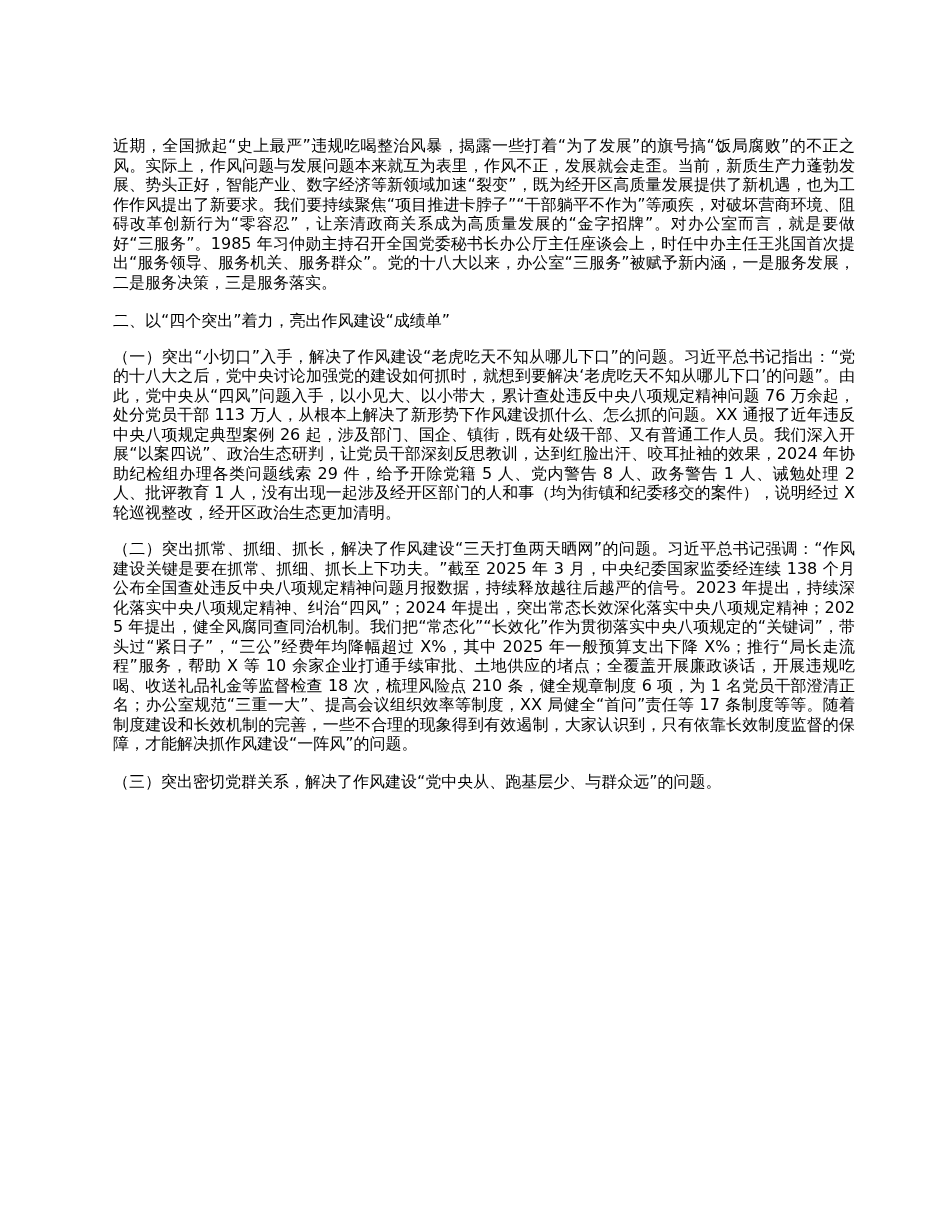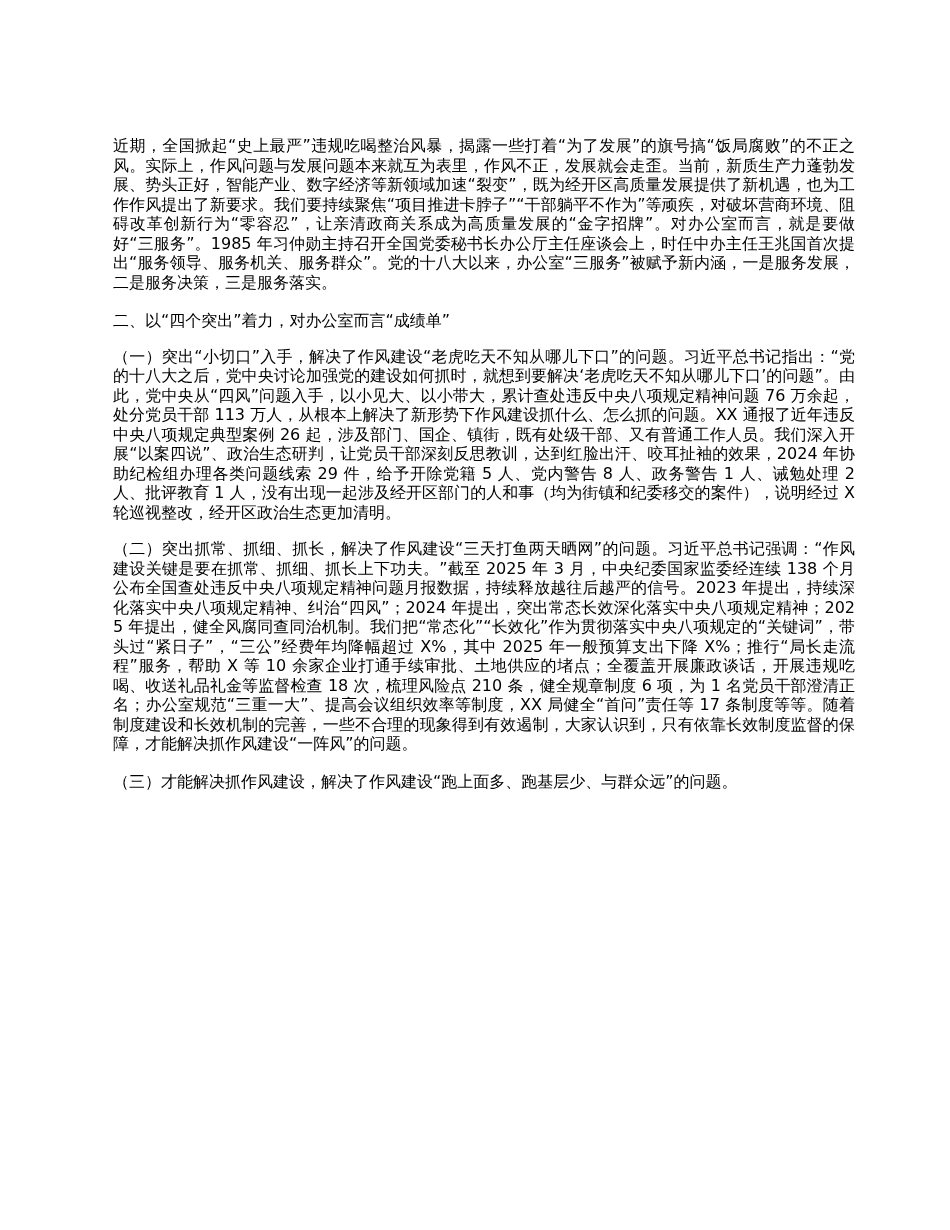--- a/index.html
+++ b/index.html
@@ -35,17 +35,17 @@
     .h2 { margin-top: 19px !important; }
     .p2 { margin-top: 16px !important; }
     .p3 { margin-top: 17px !important; }
     .p4 { margin-top: 18px !important; }
   </style>
 </head>
 <body>
 
 <div class="page">
   <p class="para p1">近期，全国掀起“史上最严”违规吃喝整治风暴，揭露一些打着“为了发展”的旗号搞“饭局腐败”的不正之风。实际上，作风问题与发展问题本来就互为表里，作风不正，发展就会走歪。当前，新质生产力蓬勃发展、势头正好，智能产业、数字经济等新领域加速“裂变”，既为经开区高质量发展提供了新机遇，也为工作作风提出了新要求。我们要持续聚焦“项目推进卡脖子”“干部躺平不作为”等顽疾，对破坏营商环境、阻碍改革创新行为“零容忍”，让亲清政商关系成为高质量发展的“金字招牌”。对办公室而言，就是要做好“三服务”。1985 年习仲勋主持召开全国党委秘书长办公厅主任座谈会上，时任中办主任王兆国首次提出“服务领导、服务机关、服务群众”。党的十八大以来，办公室“三服务”被赋予新内涵，一是服务发展，二是服务决策，三是服务落实。</p>
-  <p class="para h2">二、以“四个突出”着力，对办公室而言“成绩单”</p>
+  <p class="para h2">二、以“四个突出”着力，亮出作风建设“成绩单”</p>
   <p class="para p2">（一）突出“小切口”入手，解决了作风建设“老虎吃天不知从哪儿下口”的问题。习近平总书记指出：“党的十八大之后，党中央讨论加强党的建设如何抓时，就想到要解决‘老虎吃天不知从哪儿下口’的问题”。由此，党中央从“四风”问题入手，以小见大、以小带大，累计查处违反中央八项规定精神问题 76 万余起，处分党员干部 113 万人，从根本上解决了新形势下作风建设抓什么、怎么抓的问题。XX 通报了近年违反中央八项规定典型案例 26 起，涉及部门、国企、镇街，既有处级干部、又有普通工作人员。我们深入开展“以案四说”、政治生态研判，让党员干部深刻反思教训，达到红脸出汗、咬耳扯袖的效果，2024 年协助纪检组办理各类问题线索 29 件，给予开除党籍 5 人、党内警告 8 人、政务警告 1 人、诫勉处理 2 人、批评教育 1 人，没有出现一起涉及经开区部门的人和事（均为街镇和纪委移交的案件），说明经过 X 轮巡视整改，经开区政治生态更加清明。</p>
   <p class="para p3">（二）突出抓常、抓细、抓长，解决了作风建设“三天打鱼两天晒网”的问题。习近平总书记强调：“作风建设关键是要在抓常、抓细、抓长上下功夫。”截至 2025 年 3 月，中央纪委国家监委经连续 138 个月公布全国查处违反中央八项规定精神问题月报数据，持续释放越往后越严的信号。2023 年提出，持续深化落实中央八项规定精神、纠治“四风”；2024 年提出，突出常态长效深化落实中央八项规定精神；2025 年提出，健全风腐同查同治机制。我们把“常态化”“长效化”作为贯彻落实中央八项规定的“关键词”，带头过“紧日子”，“三公”经费年均降幅超过 X%，其中 2025 年一般预算支出下降 X%；推行“局长走流程”服务，帮助 X 等 10 余家企业打通手续审批、土地供应的堵点；全覆盖开展廉政谈话，开展违规吃喝、收送礼品礼金等监督检查 18 次，梳理风险点 210 条，健全规章制度 6 项，为 1 名党员干部澄清正名；办公室规范“三重一大”、提高会议组织效率等制度，XX 局健全“首问”责任等 17 条制度等等。随着制度建设和长效机制的完善，一些不合理的现象得到有效遏制，大家认识到，只有依靠长效制度监督的保障，才能解决抓作风建设“一阵风”的问题。</p>
-  <p class="para p4">（三）才能解决抓作风建设，解决了作风建设“跑上面多、跑基层少、与群众远”的问题。</p>
+  <p class="para p4">（三）突出密切党群关系，解决了作风建设“党中央从、跑基层少、与群众远”的问题。</p>
 </div>
 
 </body></html>

